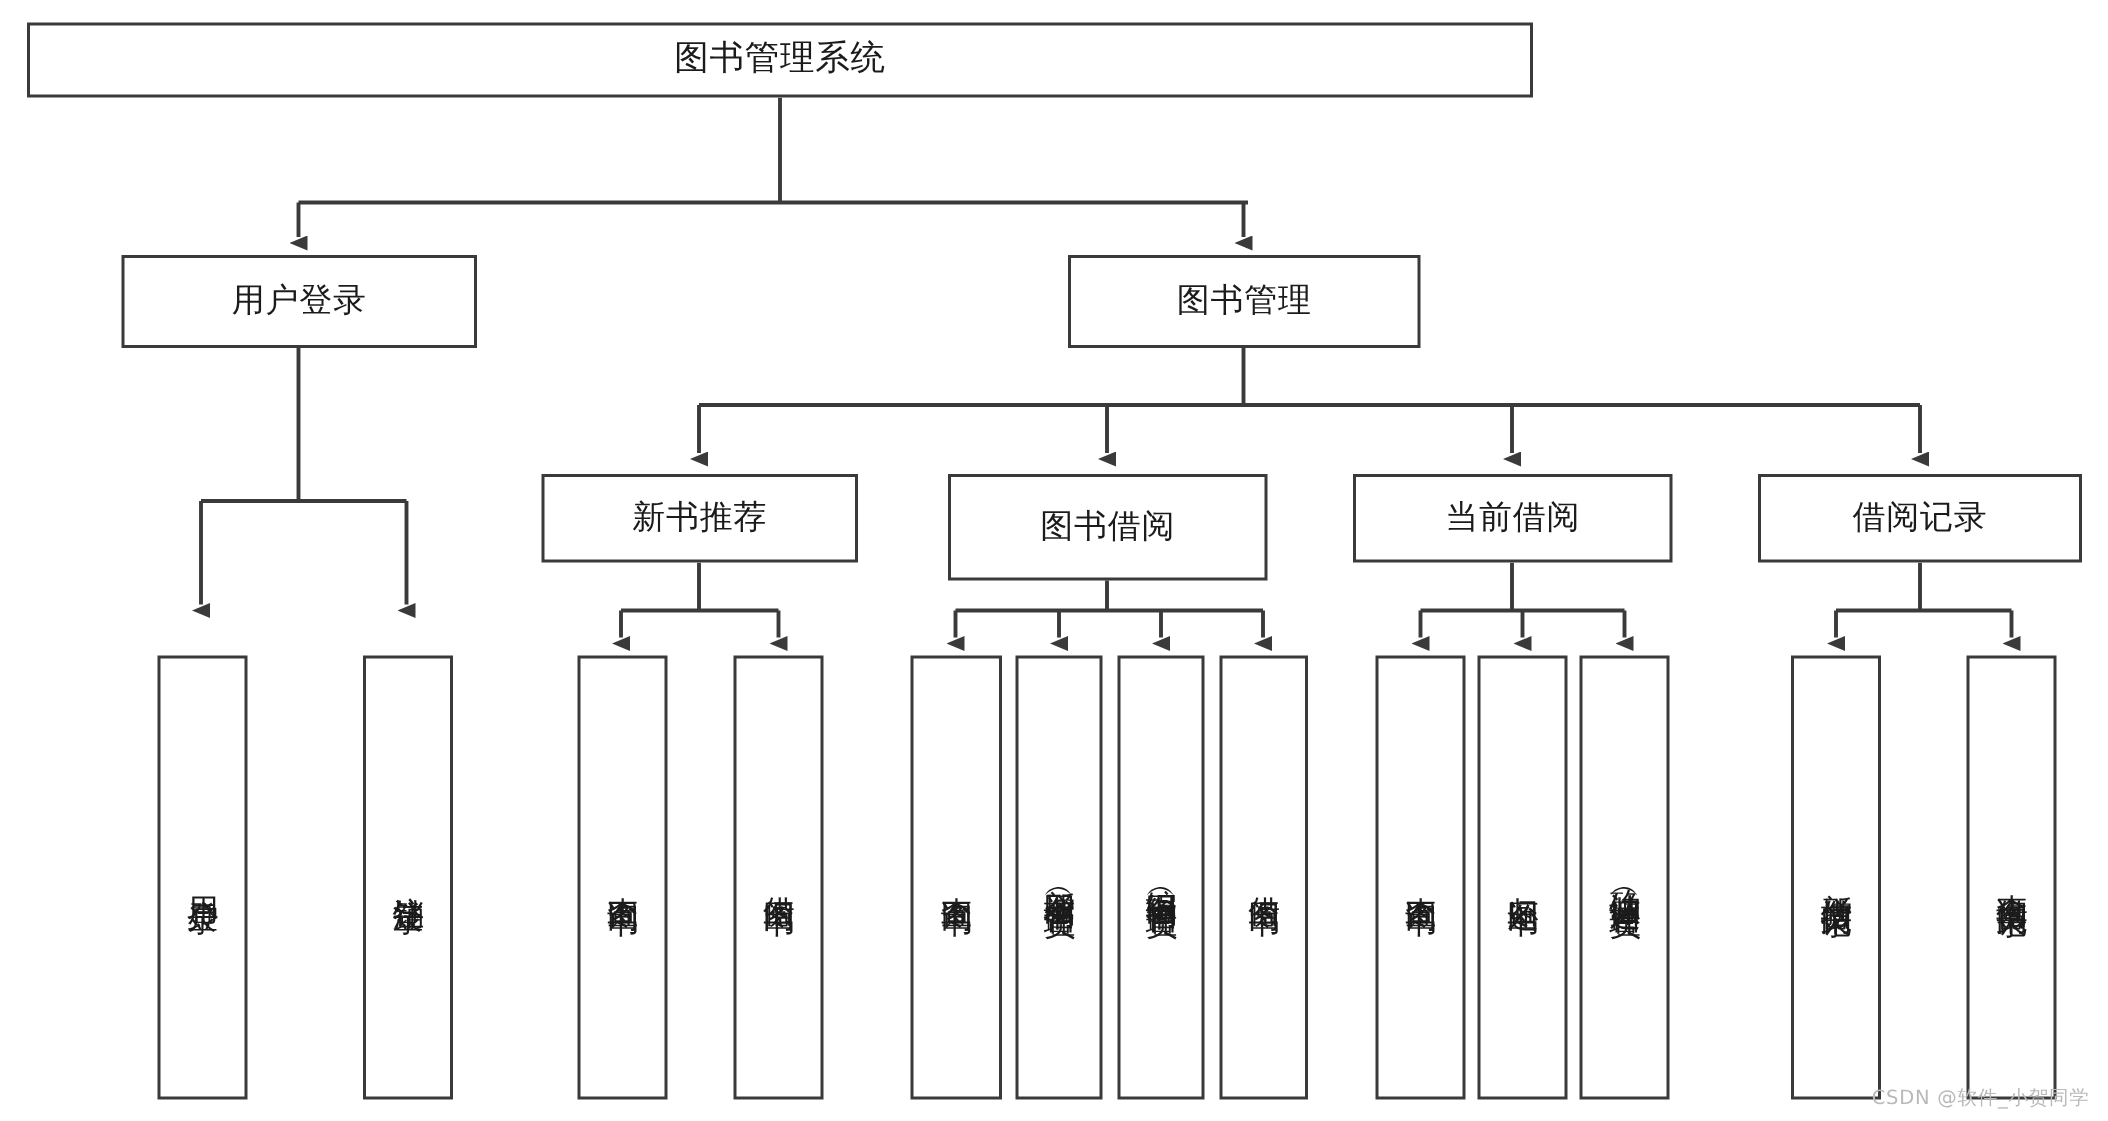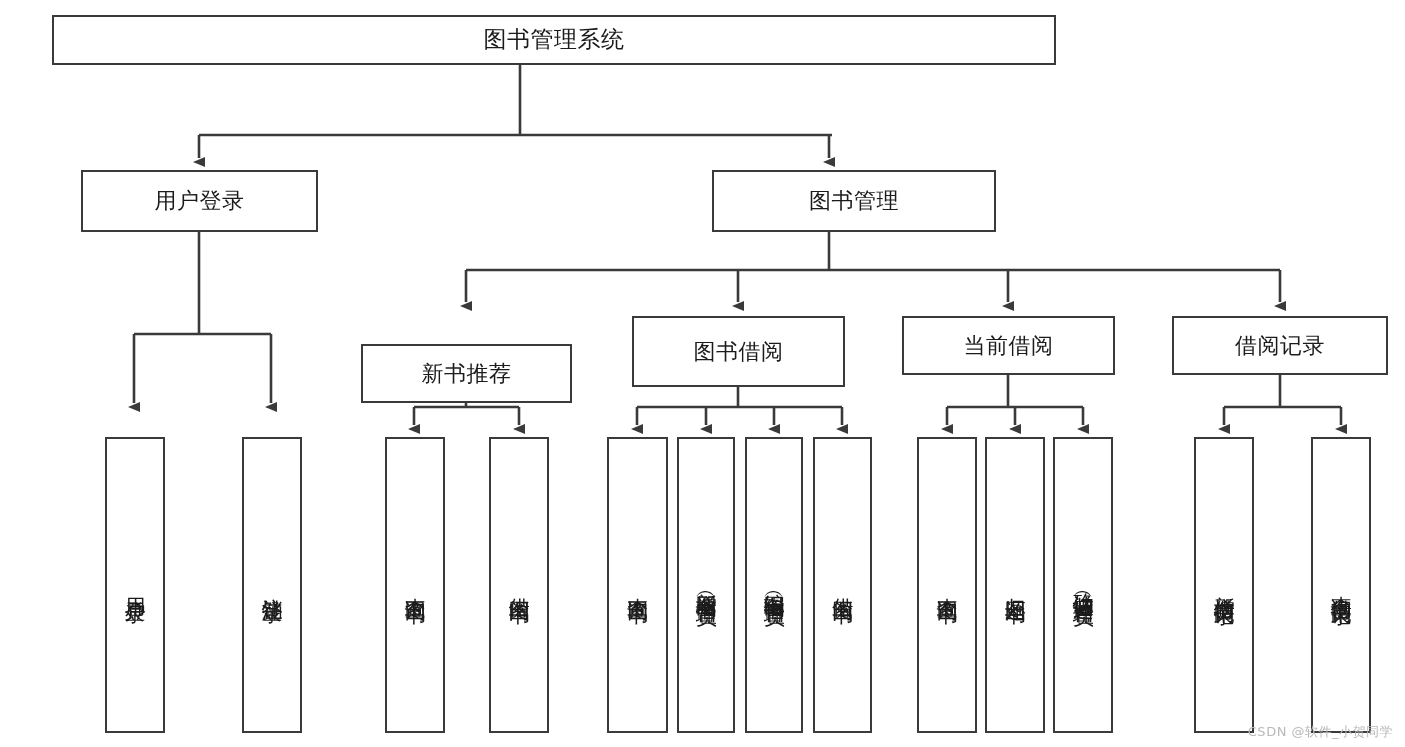--- a/index.html
+++ b/index.html
@@ -119,33 +119,33 @@
       <path d="M1015,407 L1015,425" marker-end="url(#arrow)"></path>
       <path d="M1083,407 L1083,425" marker-end="url(#arrow)"></path>
 
       <path d="M1280,375 L1280,407"></path>
       <path d="M1224,407 L1341,407"></path>
       <path d="M1224,407 L1224,425" marker-end="url(#arrow)"></path>
       <path d="M1341,407 L1341,425" marker-end="url(#arrow)"></path>
     </g>
   </svg>
 
-  <div class="node horiz root" style="left:18px;top:15px;width:1004px;height:50px;margin-left:34px;">
+  <div class="node horiz root" style="left:18px;top:15px;width:1004px;height:50px;">
     <span class="label">图书管理系统</span>
   </div>
 
   <div class="node horiz" style="left:81px;top:170px;width:237px;height:62px;">
     <span class="label">用户登录</span>
   </div>
 
-  <div class="node horiz" style="left:712px;top:170px;width:284px;height:62px;">
+  <div class="node horiz" style="left:712px;top:170px;width:235px;height:62px;">
     <span class="label">图书管理</span>
   </div>
 
-  <div class="node horiz" style="left:361px;top:316px;width:211px;height:59px;margin-top:28px;">
+  <div class="node horiz" style="left:361px;top:316px;width:211px;height:59px;">
     <span class="label">新书推荐</span>
   </div>
 
   <div class="node horiz" style="left:632px;top:316px;width:213px;height:71px;">
     <span class="label">图书借阅</span>
   </div>
 
   <div class="node horiz" style="left:902px;top:316px;width:213px;height:59px;">
     <span class="label">当前借阅</span>
   </div>

